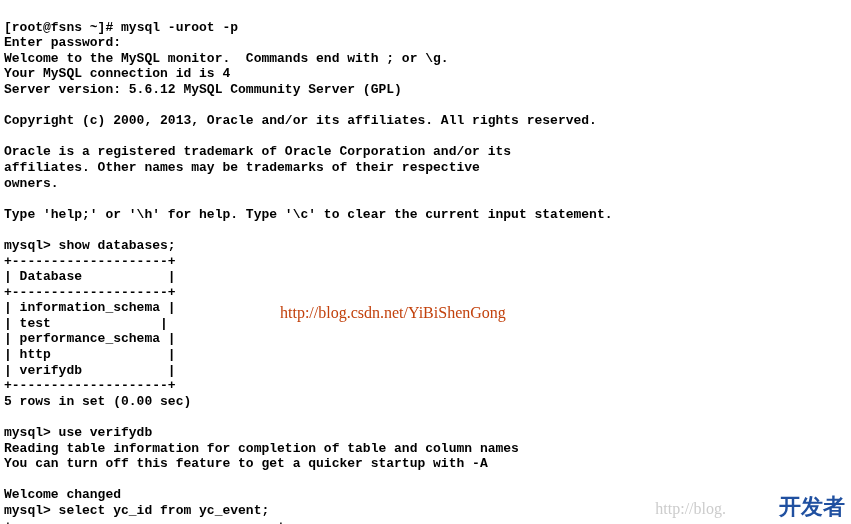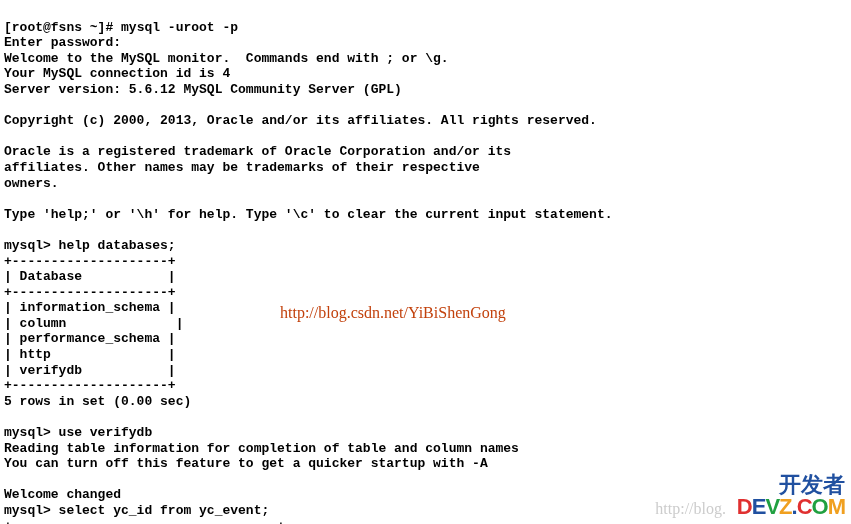--- a/index.html
+++ b/index.html
@@ -88,26 +88,26 @@
 <span>Server version: 5.6.12 MySQL Community Server (GPL)</span>
 
 <span>Copyright (c) 2000, 2013, Oracle and/or its affiliates. All rights reserved.</span>
 
 <span>Oracle is a registered trademark of Oracle Corporation and/or its</span>
 <span>affiliates. Other names may be trademarks of their respective</span>
 <span>owners.</span>
 
 <span>Type 'help;' or '\h' for help. Type '\c' to clear the current input statement.</span>
 
-<span>mysql&gt; </span><span>help databases;</span>
+<span>mysql&gt; </span><span>show databases;</span>
 <span>+--------------------+</span>
 <span>| Database           |</span>
 <span>+--------------------+</span>
 <span>| information_schema |</span>
-<span>| column              |</span>
+<span>| test              |</span>
 <span>| performance_schema |</span>
 <span>| http               |</span>
 <span>| verifydb           |</span>
 <span>+--------------------+</span>
 <span>5 rows in set (0.00 sec)</span>
 
 <span>mysql&gt; </span><span>use verifydb</span>
 <span>Reading table information for completion of table and column names</span>
 <span>You can turn off this feature to get a quicker startup with -A</span>
 
@@ -121,16 +121,13 @@
 
 
 
 </div>
 
 <div class="watermark-center">http://blog.csdn.net/YiBiShenGong</div>
 <div class="watermark-bottom">http://blog.</div>
 
 <div class="logo">
   <div class="logo-top">开发者</div>
-  <div class="logo-bottom">
-    <span class="logo-d1">D</span><span class="logo-e">E</span><span class="logo-v">V</span><span class="logo-z">Z</span><span class="logo-dot">.</span><span class="logo-c">C</span><span class="logo-o">O</span><span class="logo-m">M</span>
-  </div>
 </div>
 
 </body></html>

